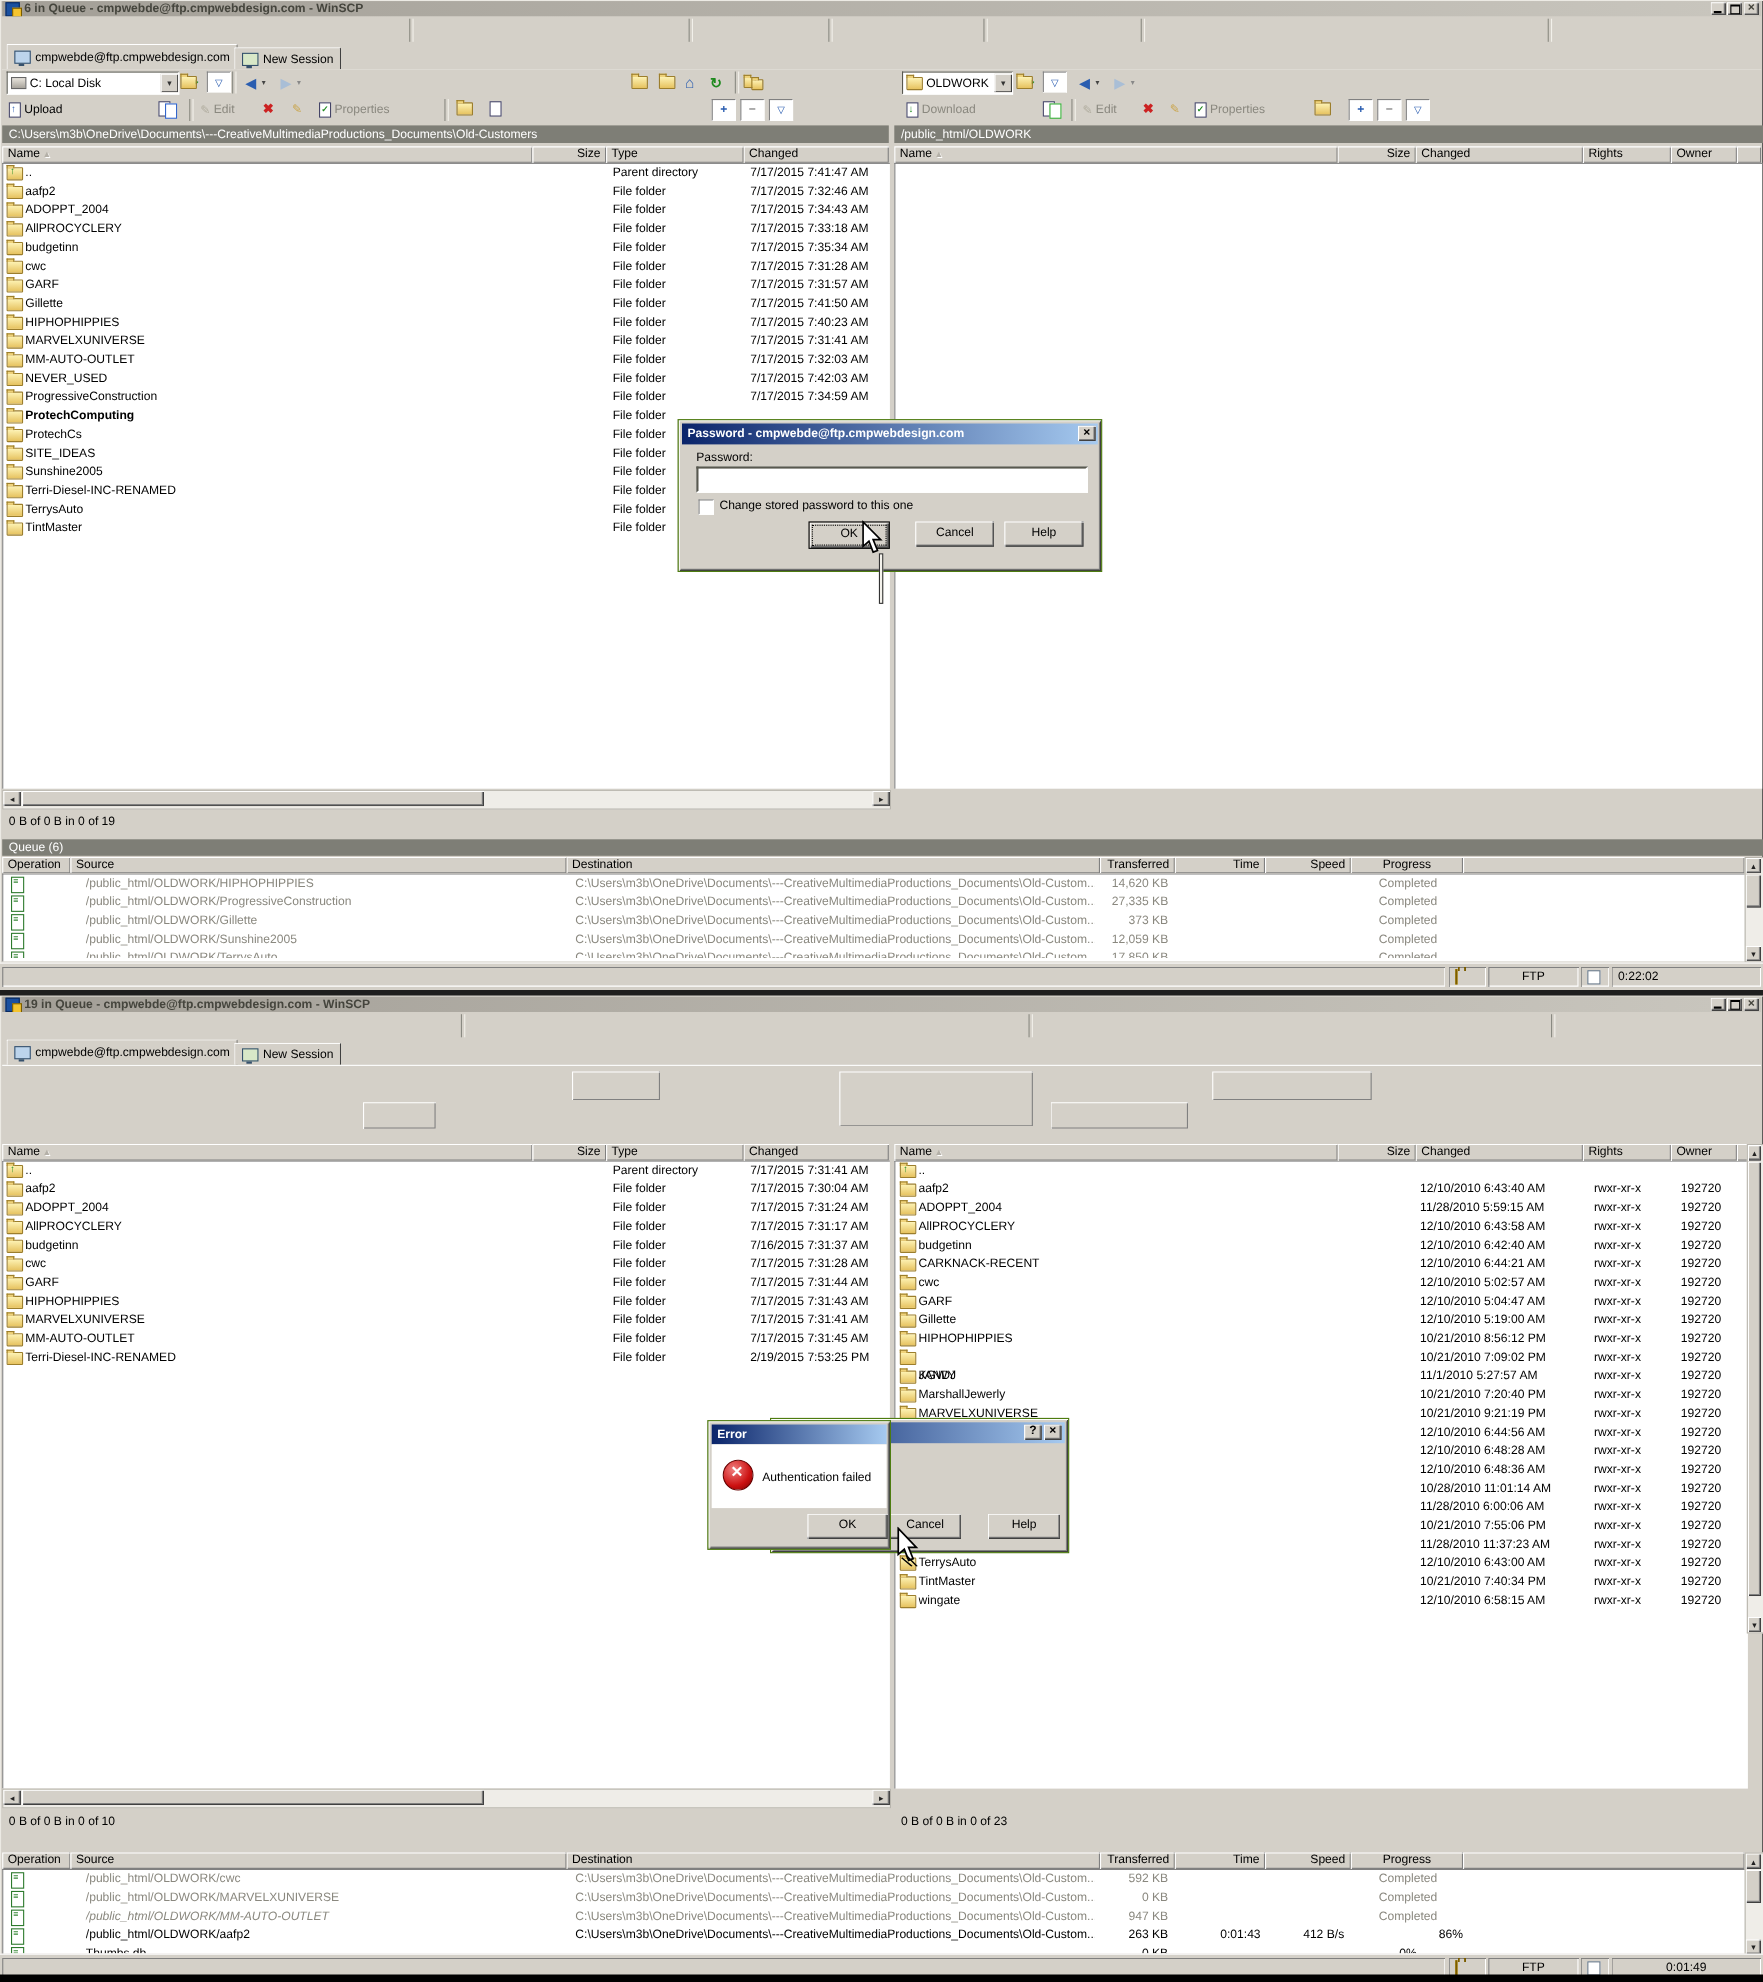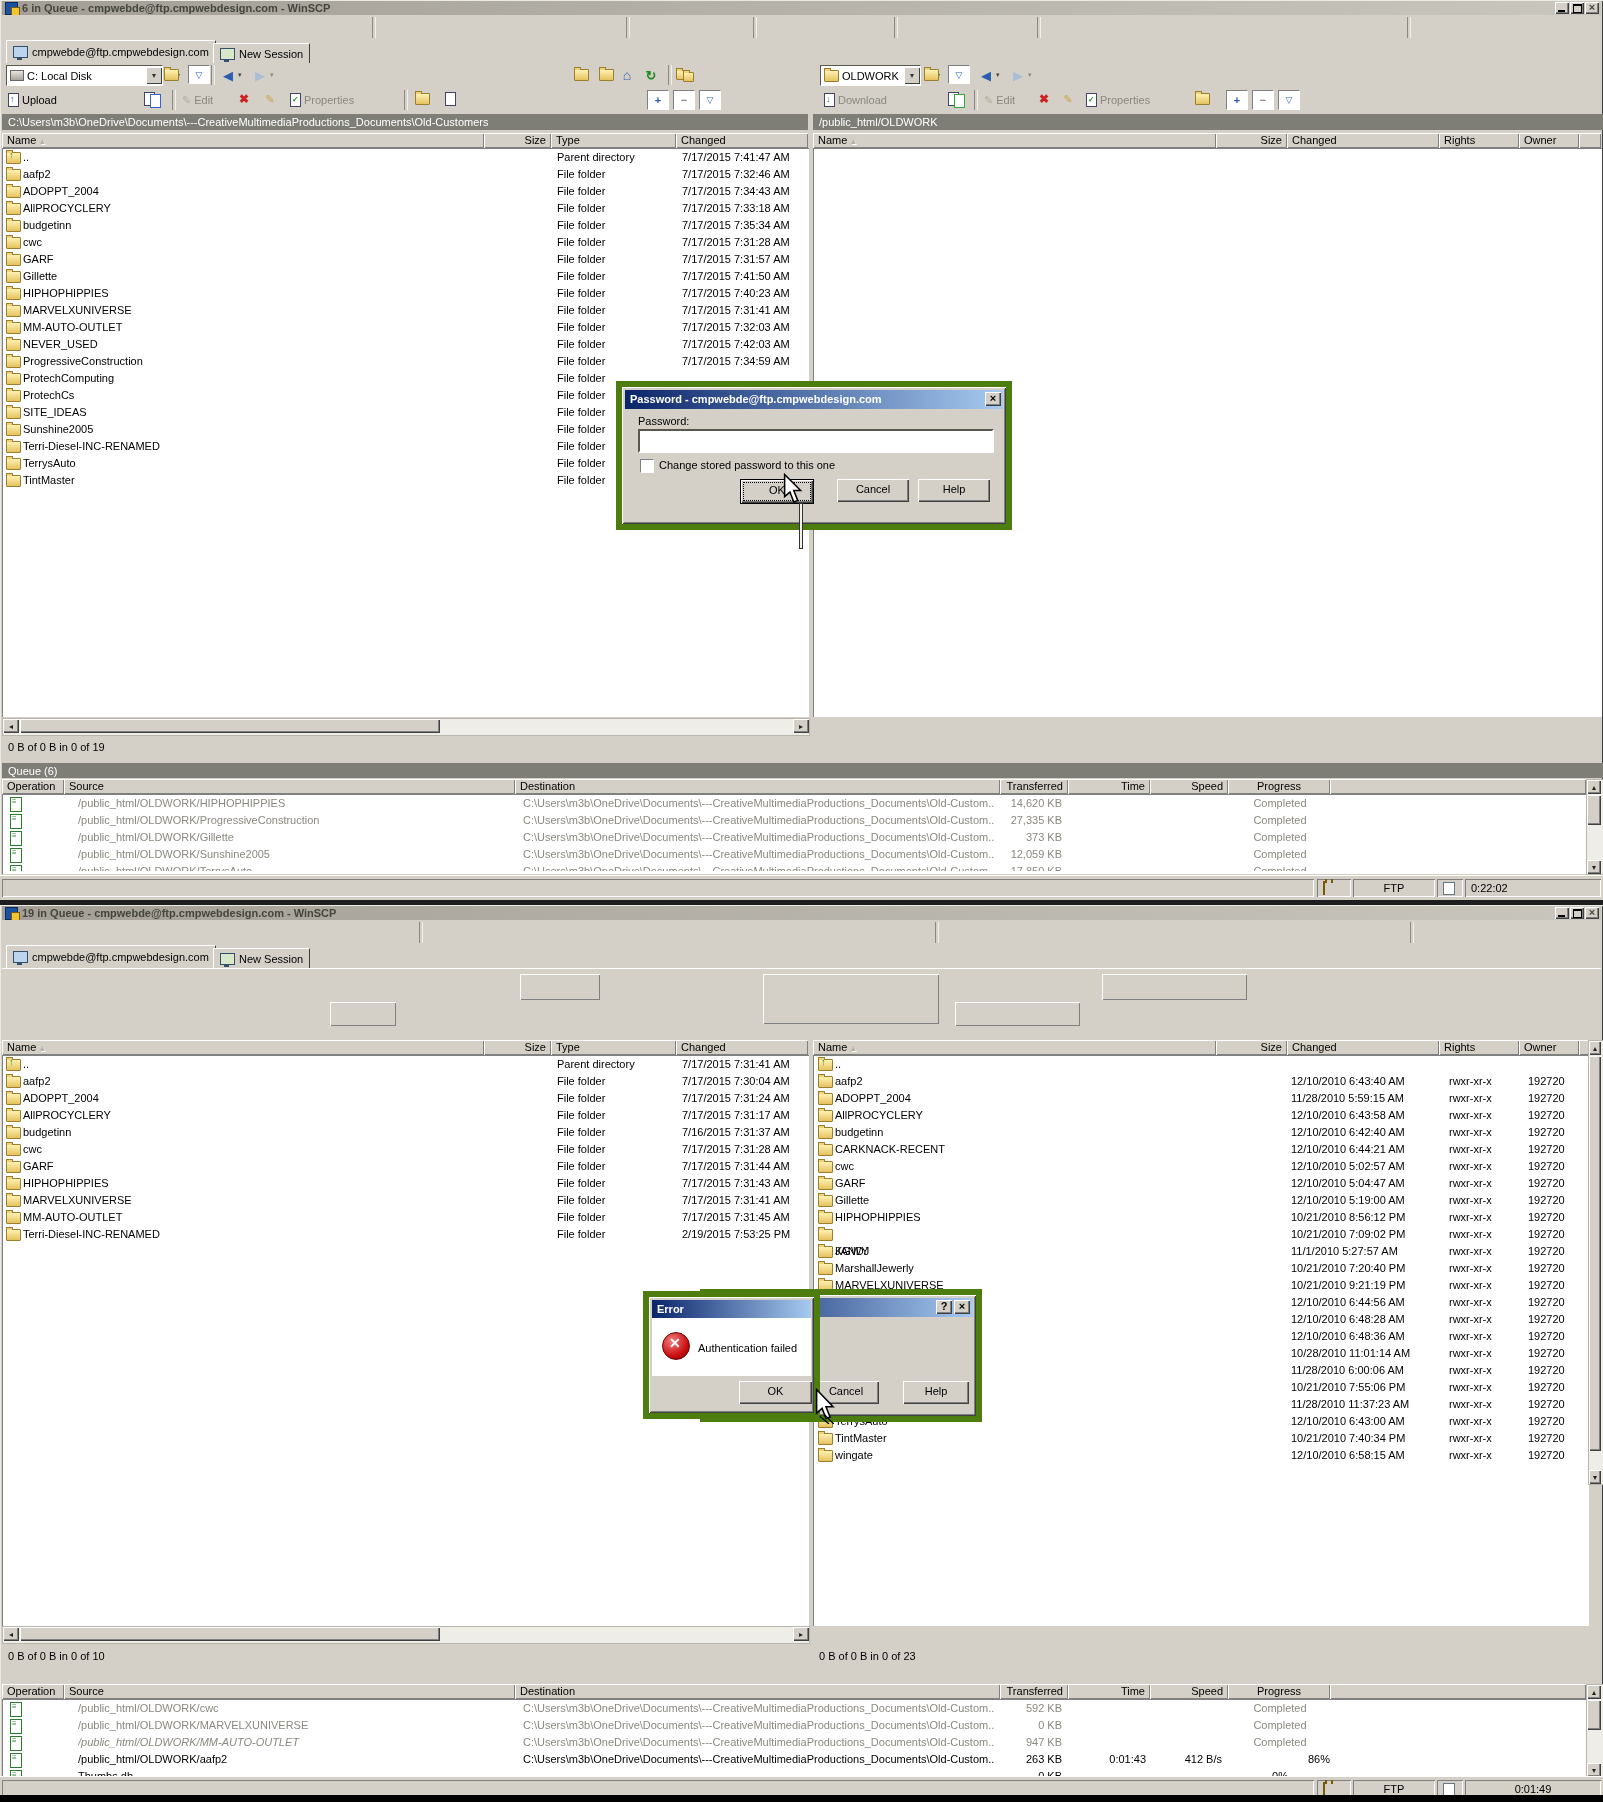--- a/index.html
+++ b/index.html
@@ -24,21 +24,21 @@
   .combo{background:#fff;border:1px solid;border-color:#58584f #fff #fff #58584f;display:flex;align-items:center;gap:3px;padding-left:3px}
   .cbtn{background:#d4d0c8;box-shadow:inset 1px 1px 0 #fff,inset -1px -1px 0 #404040;width:16px;text-align:center;color:#333}
   .ibtn{display:inline-flex;align-items:center;justify-content:center;height:20px;min-width:20px}
   .sunk{background:#fff;border:1px solid;border-color:#808080 #fff #fff #808080}
   .fld{width:13px;height:10px;background:linear-gradient(#fdf2b3,#e6c25f);border:1px solid #9c7e2c;border-radius:1px;position:relative;flex:none}
   .fld:before{content:"";position:absolute;top:-3px;left:-1px;width:5px;height:2px;background:#efd27a;border:1px solid #9c7e2c;border-bottom:none}
   .doc{width:9px;height:12px;background:#fff;border:1px solid #446;position:relative;flex:none}
   .opic{width:10px;height:13px;background:#fff;border:1px solid #2d7a2d;position:relative}
   .opic:after{content:"≡";position:absolute;left:1px;top:-1px;font-size:8px;color:#3a8a3a}
   .dlg{position:absolute;background:#d4d0c8;box-shadow:inset 1px 1px 0 #fff,inset -1px -1px 0 #404040,
-       inset 2px 2px 0 #d4d0c8,inset -2px -2px 0 #808080;border:6px solid #4d7c0f}
+       inset 2px 2px 0 #d4d0c8,inset -2px -2px 0 #808080;border:1px solid #4d7c0f}
   .dlgtitle{position:absolute;left:3px;right:3px;top:3px;height:19px;
         background:linear-gradient(to right,#0a246a,#a6caf0);color:#fff;font-weight:bold;
         line-height:19px;padding-left:5px;white-space:nowrap;overflow:hidden}
   .dbtn{position:absolute;background:#d4d0c8;box-shadow:inset 1px 1px 0 #fff,inset -1px -1px 0 #404040,inset -2px -2px 0 #808080;
         text-align:center;line-height:21px;height:23px;width:72px}
   .scrltrk{background:#efede8;border:1px solid #b8b5ad}
   .scrlbtn{position:absolute;background:#d4d0c8;box-shadow:inset 1px 1px 0 #fff,inset -1px -1px 0 #404040,inset -2px -2px 0 #808080;
         display:flex;align-items:center;justify-content:center;font-size:8px;color:#222}
   .sbcell{position:absolute;height:18px;box-shadow:inset 1px 1px 0 #808080,inset -1px -1px 0 #fff;
         line-height:18px;padding:0 6px;overflow:hidden;white-space:nowrap}
@@ -319,21 +319,21 @@
         <div class="cell" style="left: 680px; top: 0px; width: 124px;">7/17/2015 7:42:03 AM</div>
       </div>
       <div class="row" style="left: 0px; top: 204px; width: 806px;">
         <div class="fld abs" style="left: 4px; top: 3px;"></div>
         <div class="cell" style="left: 21px; top: 0px; width: 400px;">ProgressiveConstruction</div>
         <div class="cell" style="left: 555px; top: 0px; width: 115px;">File folder</div>
         <div class="cell" style="left: 680px; top: 0px; width: 124px;">7/17/2015 7:34:59 AM</div>
       </div>
       <div class="row" style="left: 0px; top: 221px; width: 806px;">
         <div class="fld abs" style="left: 4px; top: 3px;"></div>
-        <div class="cell" style="left: 21px; top: 0px; width: 400px;">ProtechComputing</div>
+        <div class="cell" style="left: 21px; top: 0px; width: 400px; font-weight: bold;">ProtechComputing</div>
         <div class="cell" style="left: 555px; top: 0px; width: 115px;">File folder</div>
         <div class="cell" style="left: 680px; top: 0px; width: 124px;"></div>
       </div>
       <div class="row" style="left: 0px; top: 238px; width: 806px;">
         <div class="fld abs" style="left: 4px; top: 3px;"></div>
         <div class="cell" style="left: 21px; top: 0px; width: 400px;">ProtechCs</div>
         <div class="cell" style="left: 555px; top: 0px; width: 115px;">File folder</div>
         <div class="cell" style="left: 680px; top: 0px; width: 124px;"></div>
       </div>
       <div class="row" style="left: 0px; top: 255px; width: 806px;">

